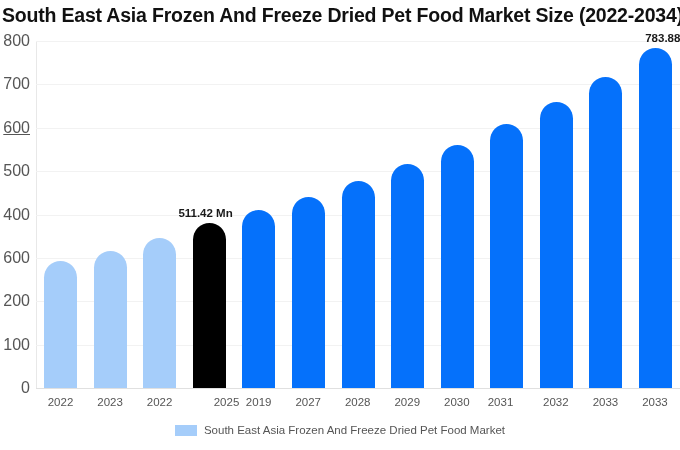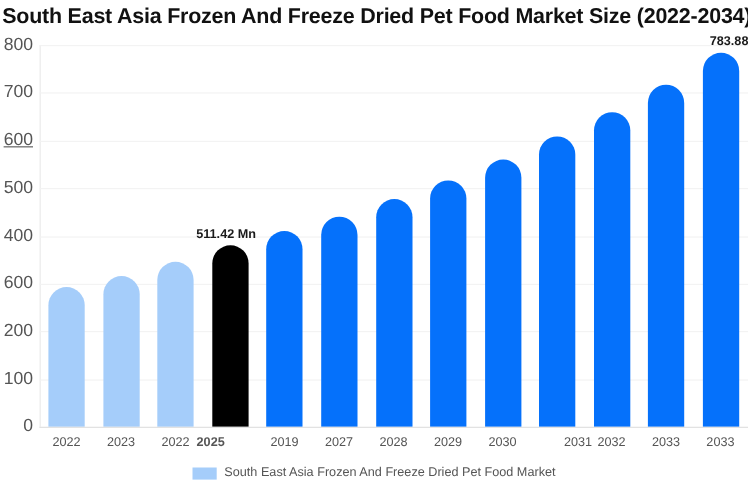--- a/index.html
+++ b/index.html
@@ -160,25 +160,25 @@
   <div id="baseline"></div>
 
   <div id="legend">
     <span id="legend-swatch"></span>
     <span id="legend-label">South East Asia Frozen And Freeze Dried Pet Food Market</span>
   </div>
 
 <div class="xtick" style="left: 36px;">2022</div>
     <div class="xtick" style="left: 85.5385px;">2023</div>
     <div class="xtick" style="left: 135.077px;">2022</div>
-    <div class="xtick" style="left: 167px; font-weight: bold;">2025</div>
+    <div class="xtick" style="left: 202px;">2025</div>
     <div class="xtick" style="left: 234.154px;">2019</div>
     <div class="xtick" style="left: 283.692px;">2027</div>
     <div class="xtick" style="left: 333.231px;">2028</div>
     <div class="xtick" style="left: 382.769px;">2029</div>
     <div class="xtick" style="left: 432.308px;">2030</div>
-    <div class="xtick" style="left: 501px;">2031</div>
+    <div class="xtick" style="left: 476px;">2031</div>
     <div class="xtick" style="left: 531.385px;">2032</div>
     <div class="xtick" style="left: 580.923px;">2033</div>
     <div class="xtick" style="left: 630.462px;">2033</div>
     <div class="bar-label" style="top: 207.388px; left: 178.385px;">511.42 Mn</div>
     <div class="bar-label" style="top: 31.992px; left: 645.231px;">783.88 Mn</div>
   </div>
 
 </body></html>

